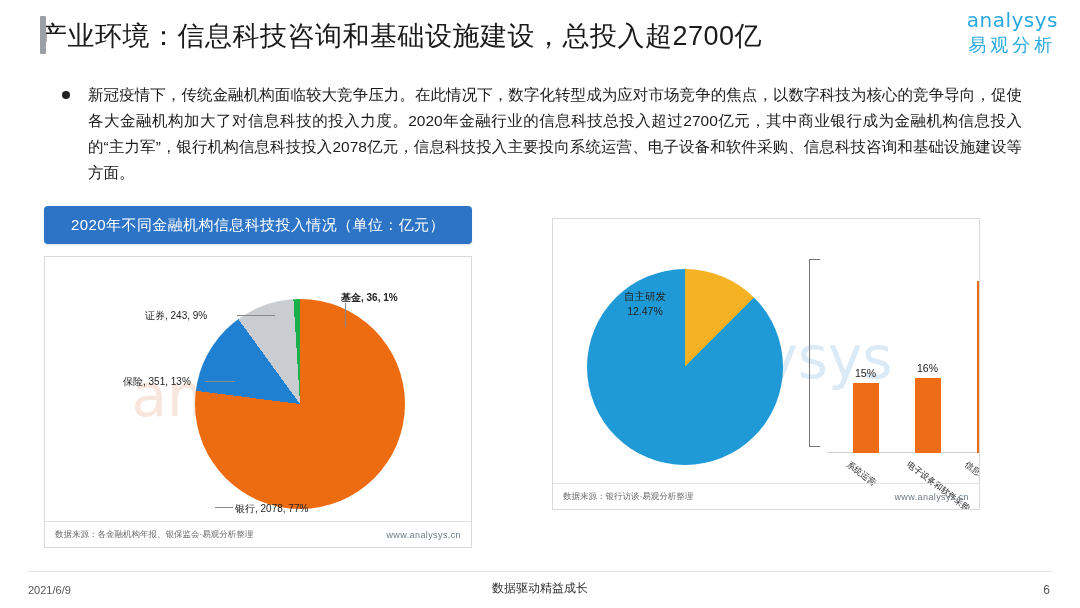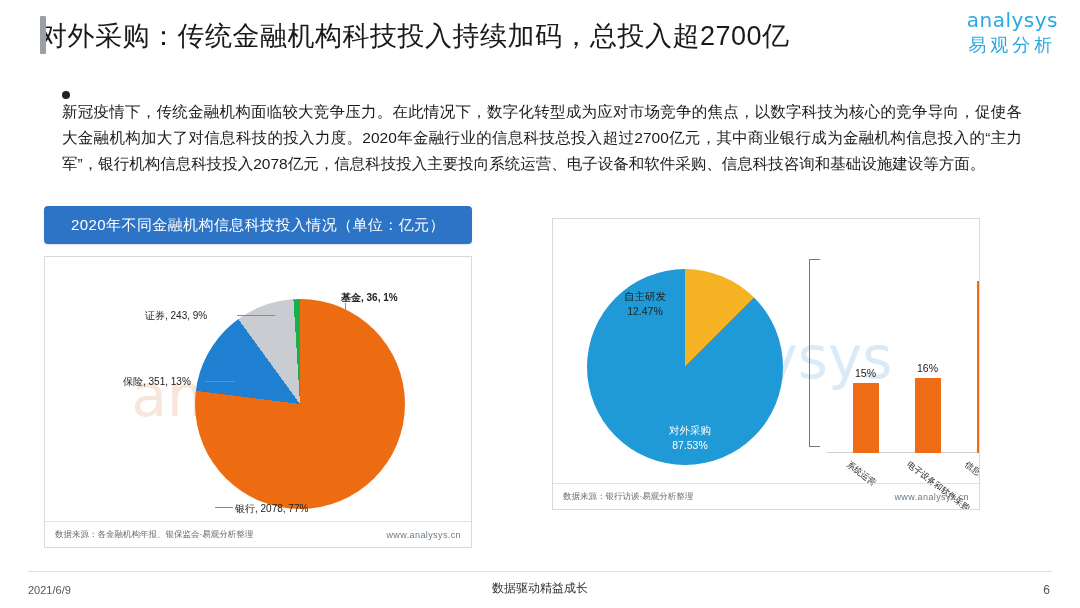--- a/index.html
+++ b/index.html
@@ -13,21 +13,21 @@
   
   .title-bar{position:absolute;left:40px;top:18px;display:flex;align-items:center;}
   .title-bar .bar{width:6px;height:38px;background:#9aa0a6;margin-right:14px;border-radius:1px;}
   .title-text{font-size:27px;color:#1a1a1a;letter-spacing:.5px;white-space:nowrap;}
 
   .brand{position:absolute;right:22px;top:8px;text-align:center;}
   .brand .wordmark{font-size:20px;color:#2aa9e0;letter-spacing:.5px;font-family:"DejaVu Sans",sans-serif;}
   .brand .cn{font-size:18px;color:#2aa9e0;letter-spacing:4px;margin-top:1px;}
 
   
-  .bullet-wrap{position:absolute;left:62px;top:82px;width:960px;display:flex;flex-direction:column;}
+  .bullet-wrap{position:absolute;left:62px;top:82px;width:960px;display:flex;}
   .bullet-dot{width:8px;height:8px;border-radius:50%;background:#222;margin-top:9px;margin-right:18px;flex:none;}
   .para{font-size:15.5px;line-height:26px;color:#1b1b1b;text-align:justify;}
 
   
   .panel{position:absolute;top:206px;width:428px;}
   .panel.left{left:44px;}
   .panel.right{left:552px;}
   .panel-head{
     height:38px;border-radius:4px;background:#2d74c6;
     display:flex;align-items:center;justify-content:center;
@@ -83,21 +83,21 @@
   .center-foot{position:absolute;left:0;right:0;bottom:11px;text-align:center;font-size:12px;color:#333;}
   .pageno{position:absolute;right:30px;bottom:11px;font-size:12px;color:#555;}
 </style>
 </head>
 <body>
 
 <div class="page">
 
   <div class="title-bar">
     <div class="bar"></div>
-    <div class="title-text">对外采购：传统金融机构科技投入持续加码，总投入超2700亿</div>
+    <div class="title-text">产业环境：信息科技咨询和基础设施建设，总投入超2700亿</div>
   </div>
 
   <div class="brand">
     <div class="wordmark">
       <span>analysys</span>
     </div>
     <div class="cn">易观分析</div>
   </div>
 
   <div class="bullet-wrap">
@@ -147,24 +147,20 @@
         <div class="donut" style="background:conic-gradient(from 0deg,
                 #f5b324 0deg 44.9deg,
                 #1f9ad6 44.9deg 360deg);"></div>
       </div>
 
       <div class="donut-lab" style="left:52px;top:56px;width:80px;">
         <span>自主研发</span><br>
         <span>12.47%</span>
       </div>
 
-      <div class="donut-lab white" style="left:92px;top:190px;width:90px;">
-        <span>对外采购</span><br>
-        <span>87.53%</span>
-      </div>
 
       <div class="bars">
         <div class="brace"></div>
         <div class="axis"></div>
 
         <div class="bar" style="left:44px;height:70px;"></div>
         <div class="barlbl" style="left:46px;top:114px;">15%</div>
         <div class="barcat" style="left:42px;top:206px;">系统运营</div>
 
         <div class="bar" style="left:106px;height:75px;"></div>

